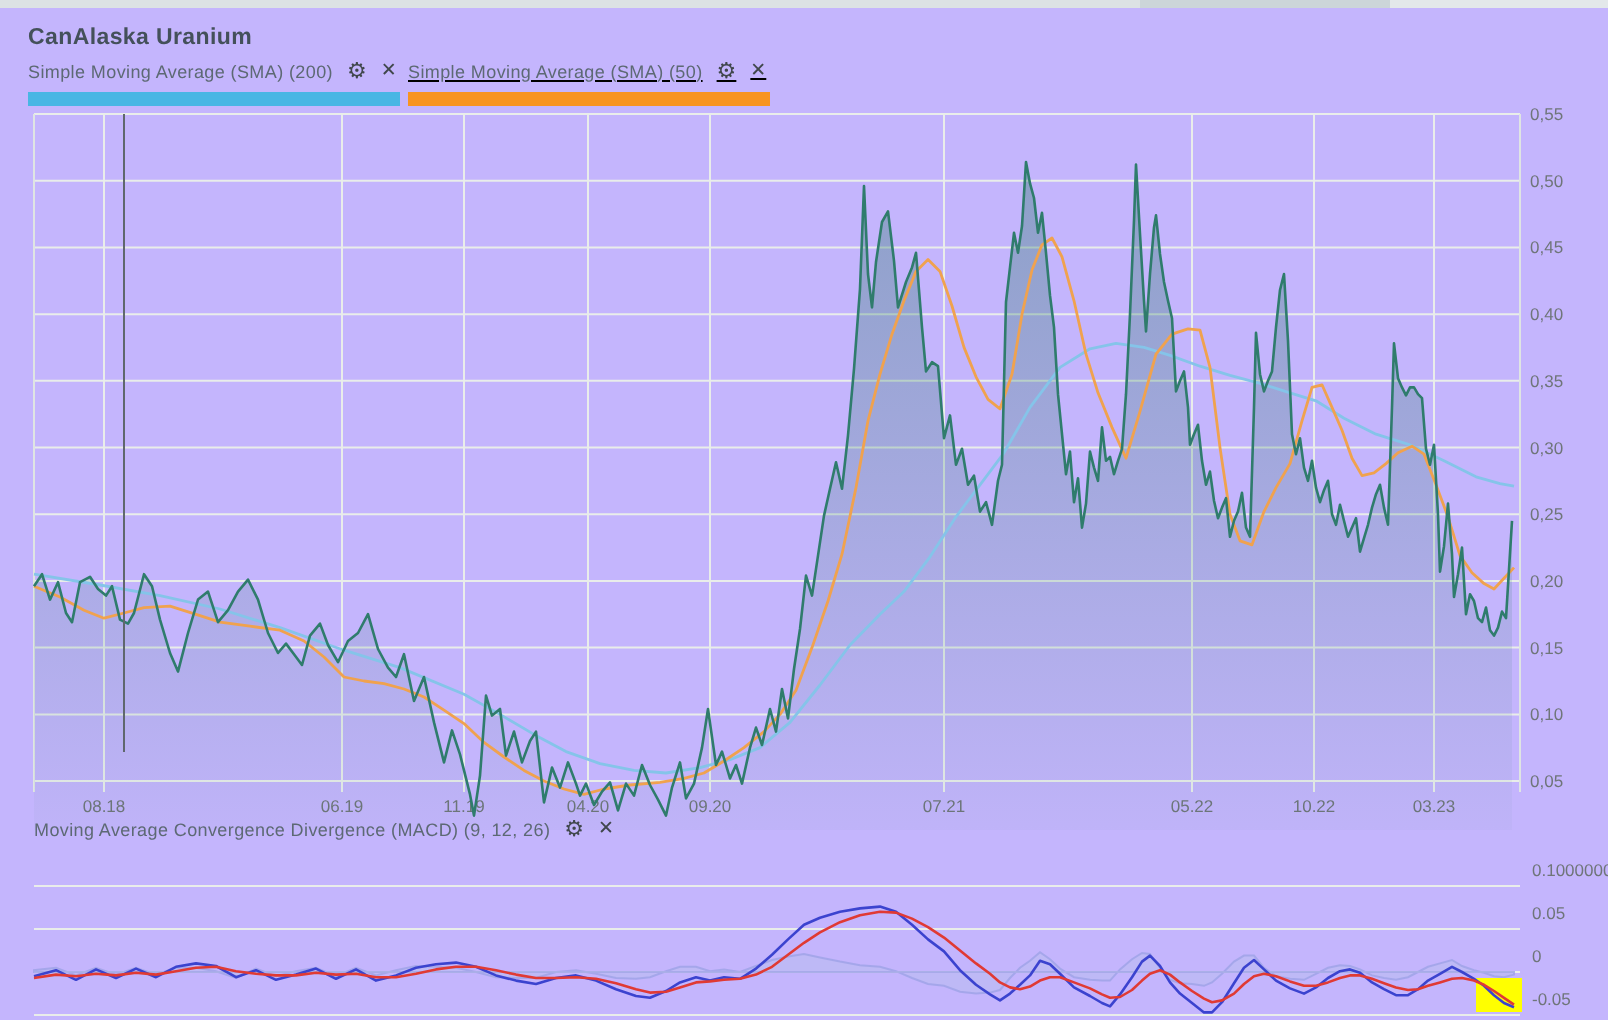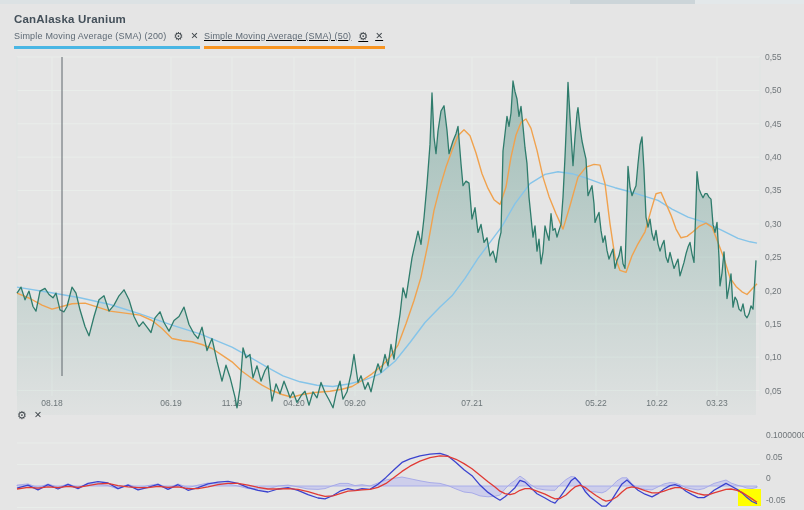--- a/index.html
+++ b/index.html
@@ -1,25 +1,25 @@
 <!DOCTYPE html>
 <html><head>
 <meta charset="utf-8">
 <style>
   html,body{margin:0;padding:0;}
   body{width:804px;height:510px;overflow:hidden;background:#ffffff;
        font-family:"Liberation Sans", sans-serif;position:relative;}
-  .screen{position:absolute;inset:0;width:804px;height:510px;background:#e5e5e5;}
+  .screen{position:absolute;inset:0;width:804px;height:510px;background:#c4b5fd;}
   .topstrip{position:absolute;left:0;top:0;width:804px;height:4px;background:#dce2e4;}
   .topstrip .seg1{position:absolute;left:570px;top:0;width:125px;height:4px;background:#ccd5d9;}
   .topstrip .seg2{position:absolute;left:695px;top:0;width:109px;height:4px;background:#e3e8ea;}
   .page-title{position:absolute;left:14px;top:13px;font-size:11.5px;font-weight:600;
        color:#44505a;letter-spacing:.2px;}
   .chip{position:absolute;top:29px;display:flex;align-items:center;gap:7px;
-       padding:0 2px 4px 0;border-bottom:3px solid #c4b5fd;height:13px;}
+       padding:0 2px 4px 0;border-bottom:7px solid #c4b5fd;height:13px;}
   .chip .chip-label{font-size:9px;color:#5d6974;letter-spacing:.2px;white-space:nowrap;}
   .chip .gear{font-size:11px;color:#40474c;line-height:10px;}
   .chip .close{font-size:9.5px;color:#40474c;line-height:10px;}
   .macd-row{position:absolute;left:17px;top:410px;display:flex;align-items:center;gap:7px;}
   .macd-row .macd-label{font-size:9px;color:#5d6974;letter-spacing:.2px;white-space:nowrap;}
   .macd-row .gear{font-size:11px;color:#40474c;line-height:10px;}
   .macd-row .close{font-size:9.5px;color:#40474c;line-height:10px;}
   svg#chart{position:absolute;left:0;top:0;}
   svg text{font-family:"Liberation Sans", sans-serif;}
 </style>
@@ -108,16 +108,17 @@
       <text x="766" y="481.0" font-size="8.5" fill="#6f7579">0</text>
       <line x1="17" y1="507.5" x2="760" y2="507.5" stroke="#e9edea" stroke-width="1"></line>
       <text x="766" y="502.5" font-size="8.5" fill="#6f7579">-0.05</text>
       <path d="M17,486 L17.0,485.1 28.0,483.9 38.0,487.7 48.0,483.9 58.0,487.3 68.0,483.9 78.0,487.3 88.0,483.9 98.0,483.9 108.0,485.6 118.0,489.0 128.0,484.3 138.0,488.1 148.0,485.6 158.0,483.9 168.0,488.1 178.0,483.9 188.0,487.7 198.0,485.1 208.0,483.0 218.0,483.4 228.0,483.9 238.0,486.0 248.0,488.6 258.0,489.0 268.0,489.0 278.0,486.0 288.0,485.1 298.0,486.9 308.0,489.0 318.0,489.4 325.0,488.6 333.0,485.6 340.0,483.4 348.0,483.4 355.0,485.6 362.0,484.7 370.0,486.0 378.0,483.0 386.0,480.0 394.0,478.3 402.0,477.0 410.0,478.7 420.0,480.8 430.0,482.6 440.0,483.4 448.0,485.6 456.0,489.0 464.0,492.0 472.0,492.9 480.0,495.9 488.0,496.8 495.0,496.3 500.0,495.0 505.0,489.0 510.0,483.9 515.0,480.4 520.0,476.1 525.0,479.6 530.0,484.3 537.0,488.6 545.0,489.9 551.0,490.3 555.0,490.3 560.0,484.7 566.0,479.6 571.0,476.5 575.0,477.0 580.0,483.9 585.0,489.9 590.0,491.6 596.0,492.0 602.0,492.9 606.0,491.2 611.0,486.9 617.0,480.8 622.0,477.8 627.0,477.8 632.0,483.9 638.0,488.1 645.0,489.4 652.0,489.9 658.0,486.9 664.0,483.9 670.0,482.6 675.0,483.0 680.0,484.7 686.0,487.7 692.0,489.0 698.0,489.9 704.0,488.6 709.0,486.0 714.0,483.4 720.0,481.7 726.0,480.0 731.0,483.0 737.0,485.1 742.0,486.4 747.0,488.1 752.0,488.6 757.0,487.3 L757,486 Z" fill="rgba(185,187,240,0.55)" stroke="rgba(160,163,232,0.85)" stroke-width="1"></path>
       <rect x="738" y="489" width="23" height="17" fill="#ffff00"></rect>
       <polyline points="17.0,488.1 28.0,485.1 38.0,489.9 48.0,484.7 58.0,489.0 68.0,484.3 78.0,488.6 88.0,483.4 98.0,481.7 108.0,483.0 118.0,488.6 128.0,485.1 138.0,489.9 148.0,487.3 158.0,484.3 168.0,489.4 178.0,484.7 188.0,490.3 198.0,487.7 208.0,483.9 218.0,482.1 228.0,481.3 238.0,483.4 248.0,487.7 258.0,490.3 268.0,492.0 278.0,489.0 288.0,487.7 298.0,490.3 308.0,494.6 318.0,498.0 325.0,498.9 333.0,495.5 340.0,491.2 348.0,488.6 355.0,490.3 362.0,488.6 370.0,489.4 378.0,484.3 386.0,477.4 394.0,469.7 402.0,462.4 410.0,458.9 420.0,455.9 430.0,454.2 440.0,453.3 448.0,455.9 456.0,462.4 464.0,469.7 472.0,475.7 480.0,485.1 488.0,492.4 495.0,497.2 500.0,500.2 505.0,496.8 510.0,492.4 515.0,487.7 520.0,480.4 525.0,482.1 530.0,486.9 537.0,493.7 545.0,498.0 551.0,501.5 555.0,503.2 560.0,497.2 566.0,488.6 571.0,480.8 575.0,477.8 580.0,483.0 585.0,491.2 590.0,496.8 596.0,501.5 602.0,506.2 606.0,506.2 611.0,501.1 617.0,491.6 622.0,483.9 627.0,480.0 632.0,484.7 638.0,490.3 645.0,494.2 652.0,496.8 658.0,493.7 664.0,489.0 670.0,485.6 675.0,484.7 680.0,486.4 686.0,491.2 692.0,494.6 698.0,497.6 704.0,497.6 709.0,494.6 714.0,490.3 720.0,486.9 726.0,483.4 731.0,486.0 737.0,489.4 742.0,492.9 747.0,497.6 752.0,501.5 757.0,503.6" fill="none" stroke="#3b43cf" stroke-width="1.3" stroke-linejoin="round"></polyline>
       <polyline points="17.0,489.0 28.0,487.3 38.0,488.1 48.0,486.9 58.0,487.7 68.0,486.4 78.0,487.3 88.0,485.6 98.0,483.9 108.0,483.4 118.0,485.6 128.0,486.9 138.0,487.7 148.0,487.7 158.0,486.4 168.0,487.3 178.0,486.9 188.0,488.6 198.0,488.6 208.0,486.9 218.0,484.7 228.0,483.4 238.0,483.4 248.0,485.1 258.0,487.3 268.0,489.0 278.0,489.0 288.0,488.6 298.0,489.4 308.0,491.6 318.0,494.6 325.0,496.3 333.0,495.9 340.0,493.7 348.0,491.2 355.0,490.7 362.0,489.9 370.0,489.4 378.0,487.3 386.0,483.4 394.0,477.4 402.0,471.4 410.0,466.2 420.0,461.1 430.0,457.6 440.0,455.9 448.0,456.3 456.0,459.3 464.0,463.6 472.0,468.8 480.0,475.3 488.0,481.7 495.0,486.9 500.0,491.2 505.0,493.7 510.0,494.6 515.0,493.3 520.0,490.3 525.0,488.6 530.0,488.6 537.0,491.2 545.0,494.2 551.0,497.2 555.0,498.9 560.0,498.5 566.0,495.0 571.0,490.3 575.0,486.9 580.0,485.1 585.0,487.3 590.0,491.2 596.0,495.5 602.0,499.3 606.0,501.1 611.0,500.2 617.0,496.8 622.0,492.0 627.0,488.1 632.0,486.9 638.0,488.1 645.0,490.7 652.0,492.9 658.0,492.9 664.0,491.2 670.0,489.0 675.0,487.7 680.0,487.7 686.0,489.4 692.0,491.6 698.0,493.7 704.0,495.0 709.0,494.6 714.0,492.9 720.0,491.2 726.0,489.4 731.0,489.0 737.0,490.3 742.0,492.4 747.0,495.5 752.0,498.9 757.0,502.3" fill="none" stroke="#e03a34" stroke-width="1.3" stroke-linejoin="round"></polyline>
     </svg>
 
   <div class="macd-row">
+    <span class="macd-label">Moving Average Convergence Divergence (MACD) (9, 12, 26)</span>
     <span class="gear">⚙</span>
     <span class="close">✕</span>
   </div>
 </div>
 
 </body></html>

